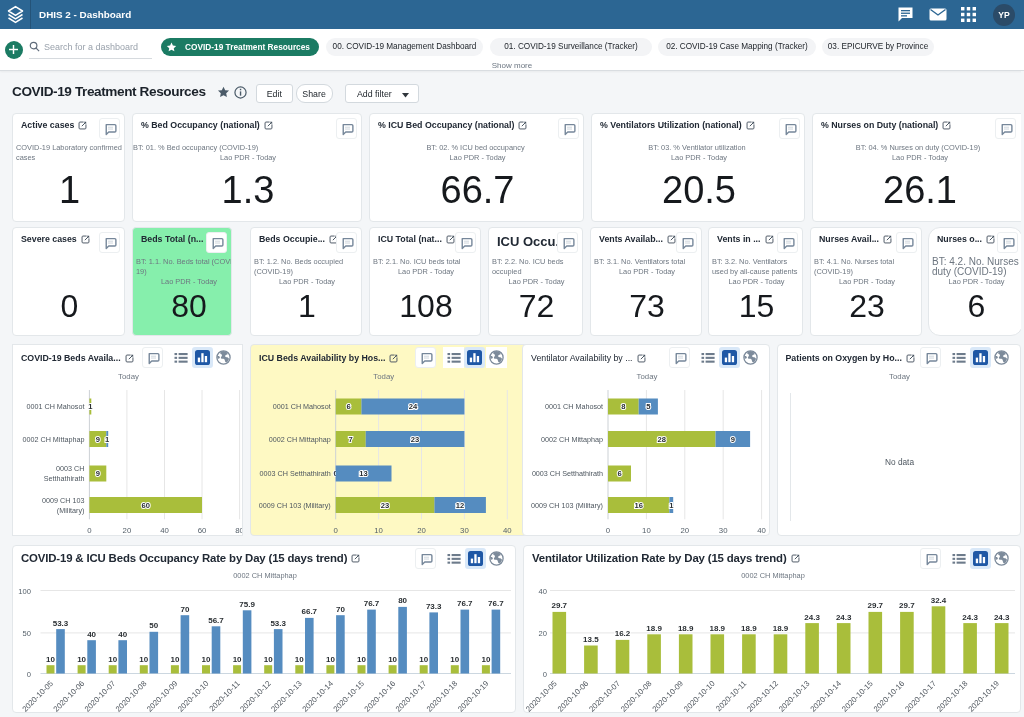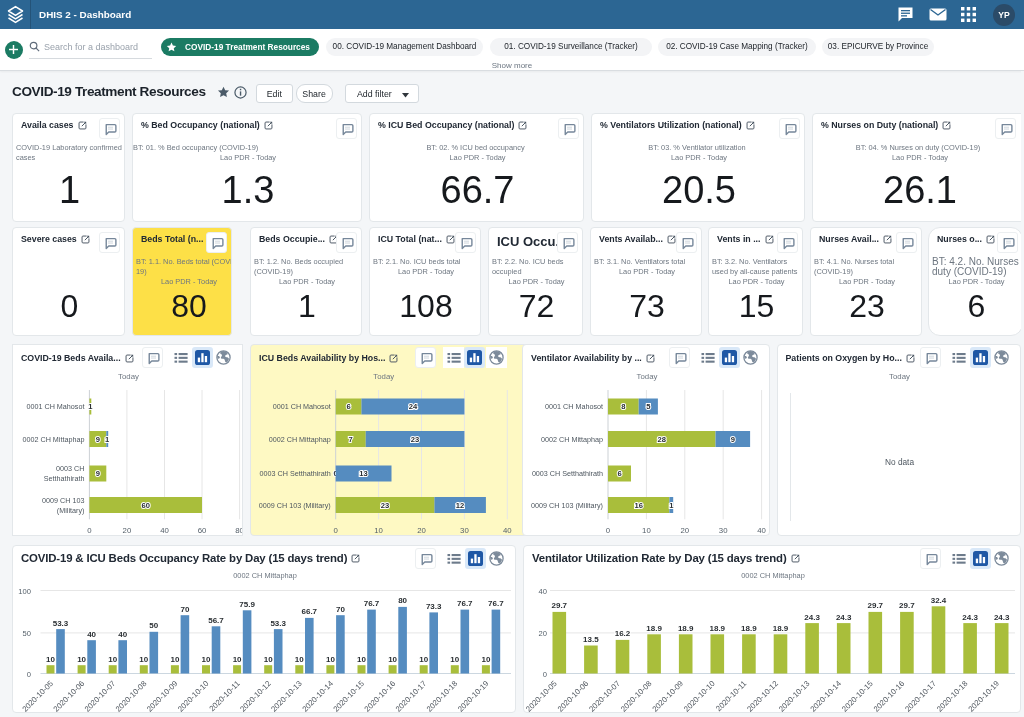--- a/index.html
+++ b/index.html
@@ -3,21 +3,21 @@
 <style>
   html,body{margin:0;padding:0;}
   body{width:1024px;height:717px;overflow:hidden;background:#f4f6f8;
        font-family:"Liberation Sans",sans-serif;position:relative;
        -webkit-font-smoothing:antialiased;}
   div{box-sizing:border-box}
 </style></head>
 <body>
 <div style="position:absolute;left:12px;top:113px;width:113px;height:109px;background:#fff;border:1px solid #e3e7ea;border-radius:4px;box-sizing:border-box;overflow:hidden;">
     <div style="position:absolute;left:8px;top:6px;font-weight:bold;font-size:8.8px;color:#212934;white-space:nowrap;display:flex;align-items:center;gap:4px">
-      <span>Availa cases</span>
+      <span>Active cases</span>
       <svg width="9" height="9" viewBox="0 0 12 12" style="flex:none">
         <path d="M7.4 1.4H2.6c-.66 0-1.2.54-1.2 1.2v6.8c0 .66.54 1.2 1.2 1.2h6.8c.66 0 1.2-.54 1.2-1.2V4.6" fill="none" stroke="#46525f" stroke-width="1.25"></path>
         <polygon points="7.6,1.1 10.9,1.1 10.9,4.4" fill="#46525f"></polygon>
         <path d="M5.1 6.9L9.9 2.1" stroke="#46525f" stroke-width="1.3"></path>
       </svg>
     </div>
     <div style="position:absolute;right:4px;top:4px;width:21px;height:21px;border:1px solid #eceff1;border-radius:3px;background:#fff">
       <svg style="position:absolute;left:4px;top:4px" width="13" height="13" viewBox="0 0 14 14">
         <path d="M2.4 1.7h9.2c.66 0 1.2.54 1.2 1.2v5.6c0 .66-.54 1.2-1.2 1.2H5.1l-2.7 2.6z" fill="#fff" stroke="#76879a" stroke-width="1.5" stroke-linejoin="round"></path>
         <rect x="4.3" y="4" width="5.4" height="1" fill="#ccd4db"></rect>
@@ -118,21 +118,21 @@
     </div>
     <div style="position:absolute;right:4px;top:4px;width:21px;height:21px;border:1px solid #eceff1;border-radius:3px;background:#fff">
       <svg style="position:absolute;left:4px;top:4px" width="13" height="13" viewBox="0 0 14 14">
         <path d="M2.4 1.7h9.2c.66 0 1.2.54 1.2 1.2v5.6c0 .66-.54 1.2-1.2 1.2H5.1l-2.7 2.6z" fill="#fff" stroke="#76879a" stroke-width="1.5" stroke-linejoin="round"></path>
         <rect x="4.3" y="4" width="5.4" height="1" fill="#ccd4db"></rect>
         <rect x="4.3" y="6" width="5.4" height="1" fill="#ccd4db"></rect>
       </svg>
     </div>
     <div style="position:absolute;left:0;top:61.08px;width:113px;text-align:center;font-size:32px;line-height:35.2px;color:#16191d;">0</div>
   </div>
-<div style="position:absolute;left:132px;top:227px;width:100px;height:109px;background:#fde047;border:1px solid #e3e7ea;border-radius:4px;box-sizing:border-box;overflow:hidden;">
+<div style="position:absolute;left:132px;top:227px;width:100px;height:109px;background:#86efac;border:1px solid #e3e7ea;border-radius:4px;box-sizing:border-box;overflow:hidden;">
     <div style="position:absolute;left:8px;top:6px;font-weight:bold;font-size:8.8px;color:#212934;white-space:nowrap;display:flex;align-items:center;gap:4px">
       <span>Beds Total (n...</span>
       <svg width="9" height="9" viewBox="0 0 12 12" style="flex:none">
         <path d="M7.4 1.4H2.6c-.66 0-1.2.54-1.2 1.2v6.8c0 .66.54 1.2 1.2 1.2h6.8c.66 0 1.2-.54 1.2-1.2V4.6" fill="none" stroke="#46525f" stroke-width="1.25"></path>
         <polygon points="7.6,1.1 10.9,1.1 10.9,4.4" fill="#46525f"></polygon>
         <path d="M5.1 6.9L9.9 2.1" stroke="#46525f" stroke-width="1.3"></path>
       </svg>
     </div>
     <div style="position:absolute;right:4px;top:4px;width:21px;height:21px;border:1px solid #eceff1;border-radius:3px;background:#fff">
       <svg style="position:absolute;left:4px;top:4px" width="13" height="13" viewBox="0 0 14 14">
@@ -422,21 +422,21 @@
       <text x="134.0" y="162.8" font-size="7.6" font-weight="bold" fill="#2a2f33" text-anchor="middle" stroke="#fff" stroke-width="2" paint-order="stroke">23</text>
       <rect x="183.4" y="152.0" width="51.5" height="16" fill="#558cc0"></rect>
       <text x="209.1" y="162.8" font-size="7.6" font-weight="bold" fill="#2a2f33" text-anchor="middle" stroke="#fff" stroke-width="2" paint-order="stroke">12</text>
     </svg>
     <div style="position:absolute;left:0;top:57.0px;width:79.7px;text-align:right;font-size:7.2px;line-height:10px;color:#4d565f;white-space:nowrap">0001 CH Mahosot</div>
     <div style="position:absolute;left:0;top:89.5px;width:79.7px;text-align:right;font-size:7.2px;line-height:10px;color:#4d565f;white-space:nowrap">0002 CH Mittaphap</div>
     <div style="position:absolute;left:0;top:124.0px;width:79.7px;text-align:right;font-size:7.2px;line-height:10px;color:#4d565f;white-space:nowrap">0003 CH Setthathirath</div>
     <div style="position:absolute;left:0;top:155.5px;width:79.7px;text-align:right;font-size:7.2px;line-height:10px;color:#4d565f;white-space:nowrap">0009 CH 103 (Military)</div>
   </div>
 <div style="position:absolute;left:522px;top:344px;width:248px;height:192px;background:#fff;border:1px solid #e3e7ea;border-radius:4px;box-sizing:border-box;overflow:hidden;">
-    <div style="position:absolute;left:8px;top:8px;font-weight:bold;font-size:8.8px;color:#212934;white-space:nowrap;display:flex;align-items:center;gap:4px">
+    <div style="position:absolute;left:8px;top:8px;font-weight:normal;font-size:8.8px;color:#212934;white-space:nowrap;display:flex;align-items:center;gap:4px">
       <span>Ventilator Availability by ...</span>
       <svg width="9" height="9" viewBox="0 0 12 12" style="flex:none">
         <path d="M7.4 1.4H2.6c-.66 0-1.2.54-1.2 1.2v6.8c0 .66.54 1.2 1.2 1.2h6.8c.66 0 1.2-.54 1.2-1.2V4.6" fill="none" stroke="#46525f" stroke-width="1.25"></path>
         <polygon points="7.6,1.1 10.9,1.1 10.9,4.4" fill="#46525f"></polygon>
         <path d="M5.1 6.9L9.9 2.1" stroke="#46525f" stroke-width="1.3"></path>
       </svg>
     </div>
     <div style="position:absolute;left:146px;top:2px;width:21px;height:21px;border:1px solid #eceff1;border-radius:3px;background:#fff">
       <svg style="position:absolute;left:4px;top:4px" width="13" height="13" viewBox="0 0 14 14">
         <path d="M2.4 1.7h9.2c.66 0 1.2.54 1.2 1.2v5.6c0 .66-.54 1.2-1.2 1.2H5.1l-2.7 2.6z" fill="#fff" stroke="#76879a" stroke-width="1.5" stroke-linejoin="round"></path>

